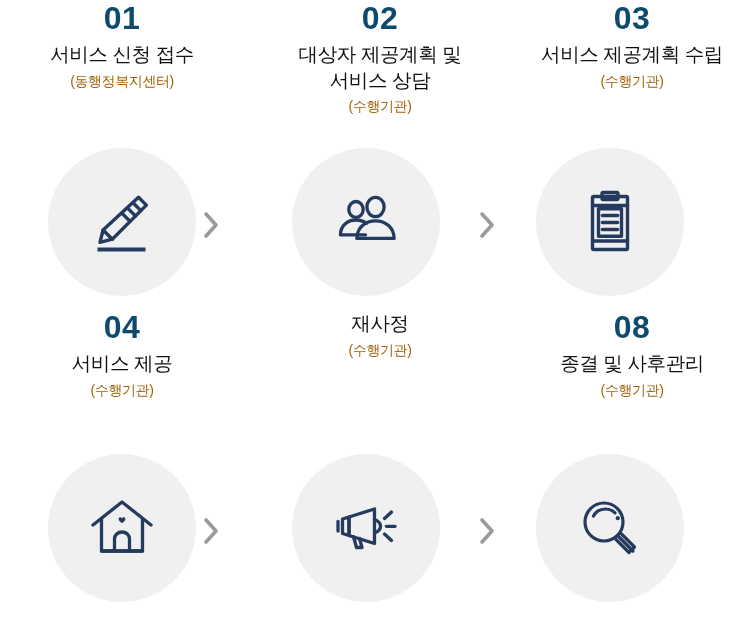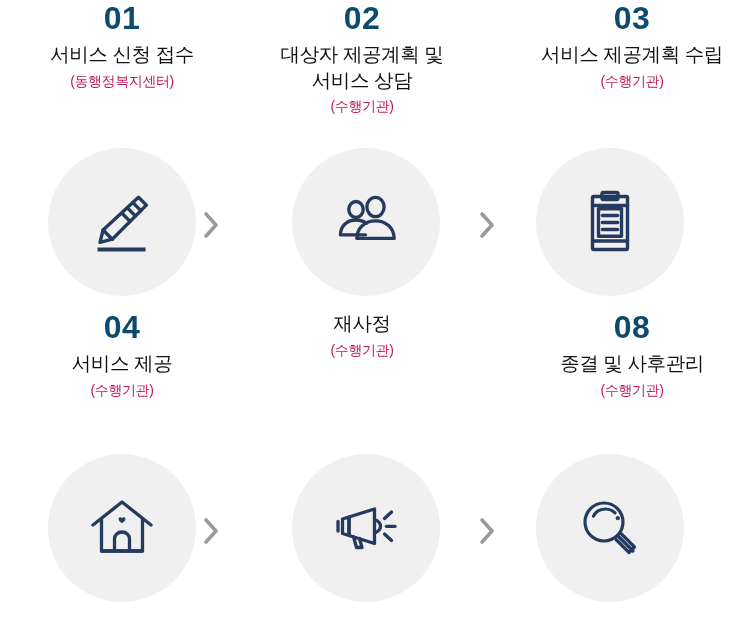--- a/index.html
+++ b/index.html
@@ -27,21 +27,21 @@
   }
 
   
   .step {
     position: absolute;
     width: 244px;
     top: 0;
     text-align: center;
   }
   .step.c1 { left: 0px; }
-  .step.c2 { left: 240px; }
+  .step.c2 { left: 258px; }
   .step.c3 { left: 510px; }
 
   .step-num {
     font-size: 32px;
     font-weight: bold;
     color: #0c4a6e;
     line-height: 1.15;
     letter-spacing: 0.5px;
     height: 40px;
   }
@@ -51,21 +51,21 @@
     font-weight: normal;
     color: #111111;
     line-height: 1.32;
     letter-spacing: -0.4px;
     margin-top: 2px;
     white-space: pre-line;
   }
 
   .step-org {
     font-size: 14px;
-    color: #be185d;
+    color: #a16207;
     line-height: 1.3;
     letter-spacing: -0.4px;
     margin-top: 4px;
   }
 
   
   .circle-wrap {
     position: absolute;
     width: 244px;
     top: 148px;

